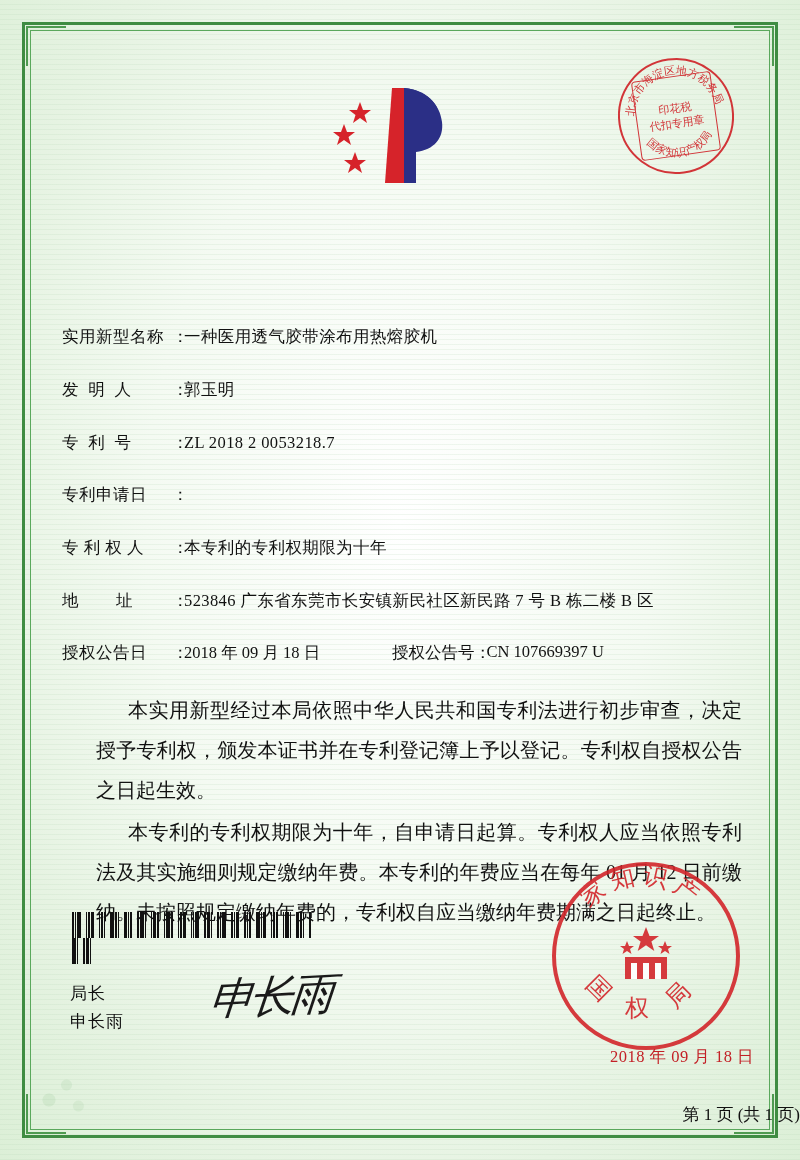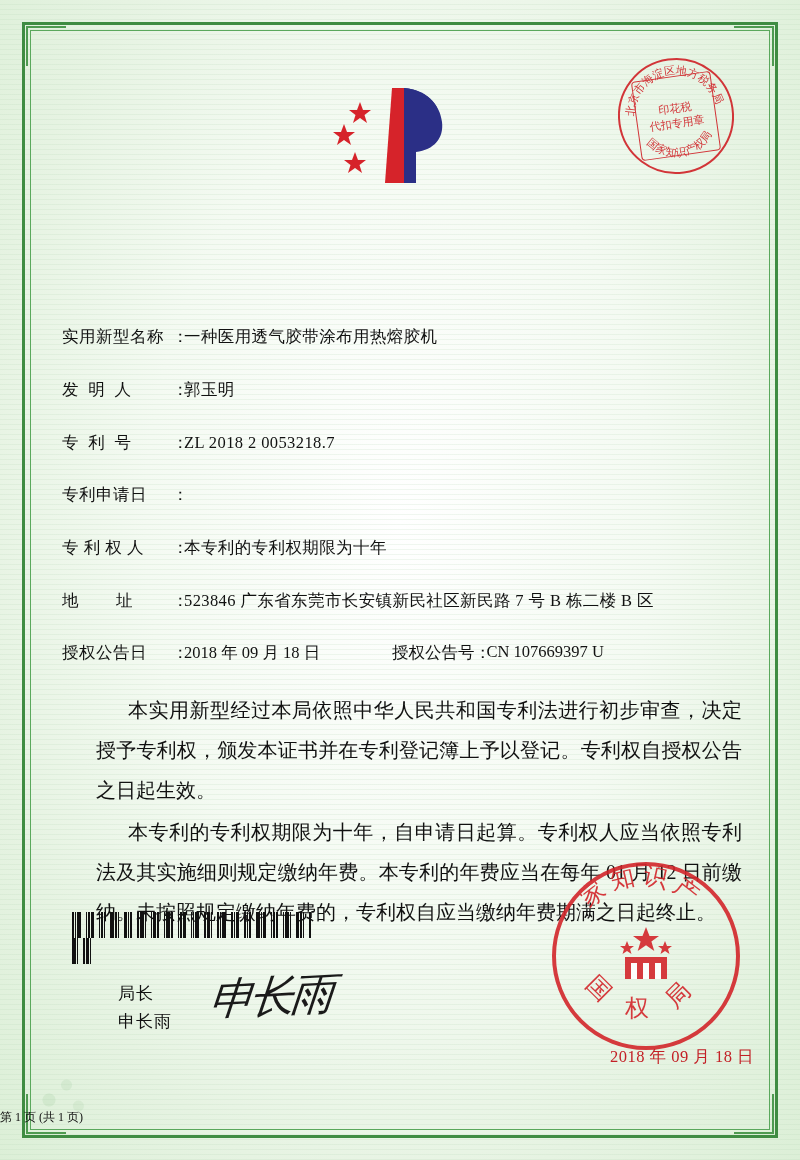--- a/index.html
+++ b/index.html
@@ -204,21 +204,20 @@
   }
 
   .signature-block {
     position: absolute;
     left: 70px;
     top: 980px;
     font-size: 17px;
     line-height: 1.65;
     color: #111;
     letter-spacing: 1px;
-    margin-left: 48px;
   }
 
   .handwriting {
     position: absolute;
     left: 210px;
     top: 965px;
     width: 220px;
     height: 70px;
     font-family: "Liberation Serif", serif;
     font-size: 44px;
@@ -257,22 +256,22 @@
     color: #c32026;
     letter-spacing: 0.5px;
     white-space: nowrap;
   }
 
   .page-footer {
     position: absolute;
     left: 0;
     right: 0;
     bottom: 34px;
-    text-align: left;
-    font-size: 12px;
+    text-align: right;
+    font-size: 17px;
     color: #111;
   }
 </style>
 </head>
 <body>
 
 <div class="page">
 
   <div class="frame-outer"></div>
   <div class="frame-inner"></div>

